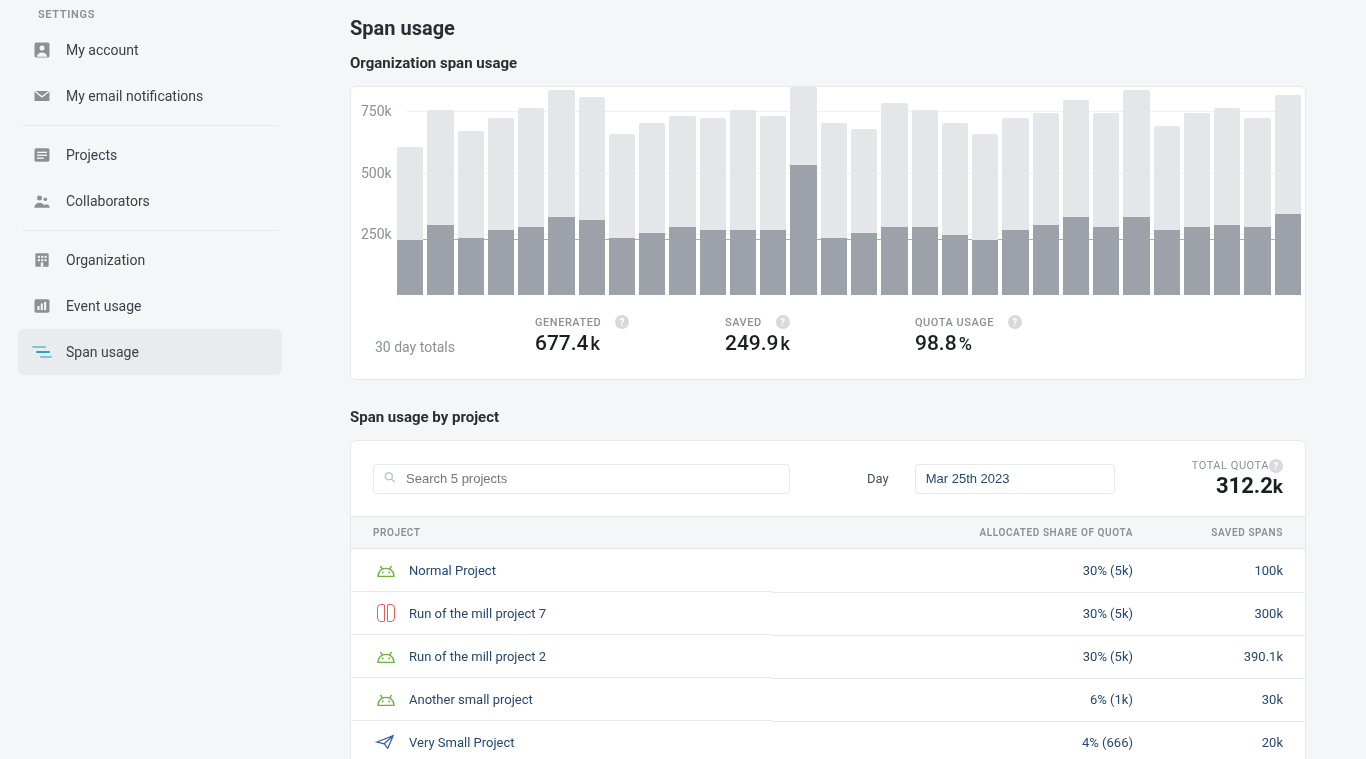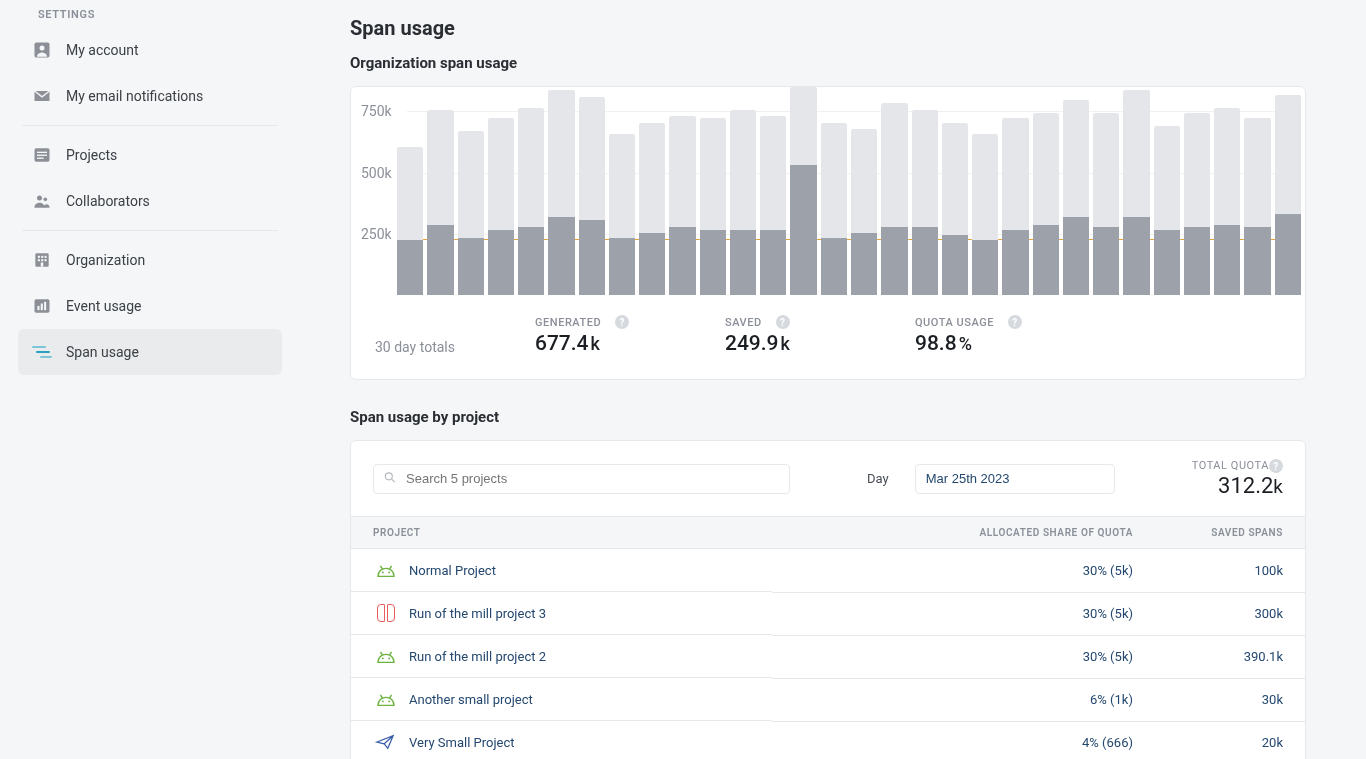--- a/index.html
+++ b/index.html
@@ -76,21 +76,21 @@
   .by-project{margin-top:28px;}
   .bp-header{display:flex;align-items:center;justify-content:space-between;padding:18px 22px;gap:30px;}
   .search-wrap{position:relative;width:417px;}
   .search-wrap input{width:100%;height:30px;border:1px solid var(--line);border-radius:4px;padding:0 10px 0 32px;font-size:13px;color:#555;background:#fff;}
   .search-wrap .mag{position:absolute;left:10px;top:50%;transform:translateY(-50%);color:#b6bac0;}
   .day-wrap{display:flex;align-items:center;gap:26px;}
   .day-wrap .lbl{font-size:13px;color:#4a4e55;}
   .day-input{width:200px;height:30px;border:1px solid var(--line);border-radius:4px;padding:0 10px;font-size:13px;color:#24486f;background:#fff;}
   .total-quota{text-align:right;}
   .total-quota .tq-label{display:flex;align-items:flex-start;justify-content:flex-end;font-size:11px;letter-spacing:.05em;color:var(--text-soft);}
-  .total-quota .tq-value{font-size:22px;font-weight:400;color:#1b1f23;}
+  .total-quota .tq-value{font-size:22px;font-weight:700;color:#1b1f23;}
   .total-quota .tq-value .unit{font-size:19px;}
 
   table.projects{width:100%;border-collapse:collapse;}
   table.projects thead th{text-align:left;font-size:10px;letter-spacing:.06em;color:var(--text-soft);font-weight:600;padding:10px 22px;background:#f5f6f8;border-top:1px solid var(--line);border-bottom:1px solid var(--line);}
   table.projects thead th.right{text-align:right;}
   table.projects tbody td{padding:12px 22px;border-bottom:1px solid var(--line);font-size:13px;color:#24486f;}
   table.projects tbody tr:last-child td{border-bottom:none;}
   td.proj-cell{display:flex;align-items:center;gap:10px;}
   .proj-icon{width:26px;height:18px;display:flex;align-items:center;justify-content:center;}
   td.right{text-align:right;}
@@ -417,21 +417,21 @@
                 </td>
                 <td class="right">30% (5k)</td>
                 <td class="right">100k</td>
               </tr>
               <tr>
                 <td class="proj-cell">
                   <span class="proj-icon switch-icon">
                     <span class="j"></span>
                     <span class="j r"></span>
                   </span>
-                  <span>Run of the mill project 3</span>
+                  <span>Run of the mill project 7</span>
                 </td>
                 <td class="right">30% (5k)</td>
                 <td class="right">300k</td>
               </tr>
               <tr>
                 <td class="proj-cell">
                   <span class="proj-icon android-icon">
                     <svg viewBox="0 0 32 20">
                       <path d="M6 18c0-6 4.5-10 10-10s10 4 10 10H6z" fill="none" stroke="#6cb33f" stroke-width="1.8"></path>
                       <line x1="9" y1="5" x2="11.5" y2="8.5" stroke="#6cb33f" stroke-width="1.8"></line>

